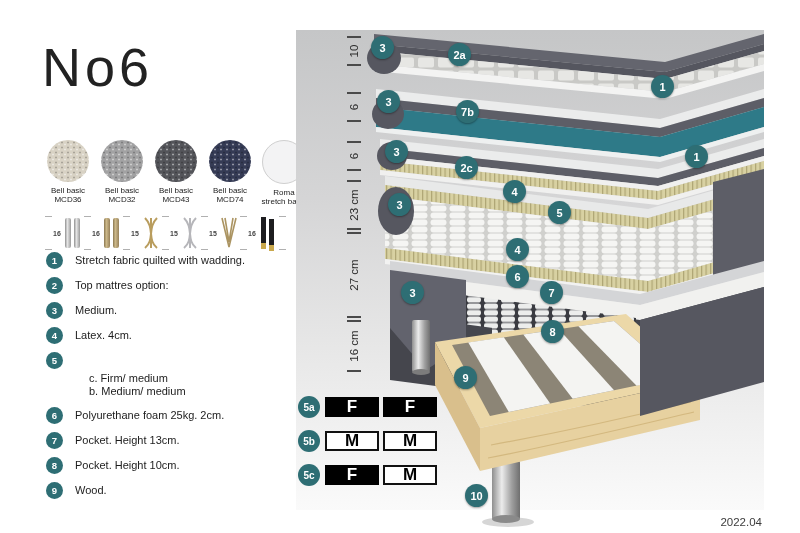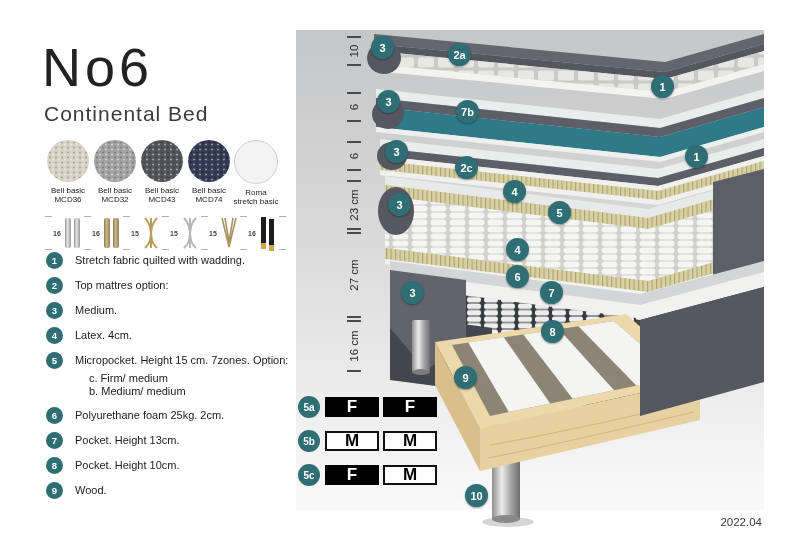--- a/index.html
+++ b/index.html
@@ -5,21 +5,21 @@
   html,body{margin:0;padding:0;background:#fff;}
   #page{position:relative;width:800px;height:533px;background:#ffffff;overflow:hidden;
         font-family:"Liberation Sans",sans-serif;color:#1c1c1c;margin-top:20px;}
 
   
   .title{position:absolute;left:42px;top:16px;font-size:54px;font-weight:300;
          letter-spacing:4px;color:#222;}
   .subtitle{position:absolute;left:44px;top:82px;font-size:21px;font-weight:300;
             letter-spacing:1px;color:#3b3b3b;}
 
-  .swatches{position:absolute;left:45px;top:120px;display:flex;gap:1px;}
+  .swatches{position:absolute;left:45px;top:120px;display:flex;gap:8px;}
   .swatch{width:46px;display:flex;flex-direction:column;align-items:center;}
   .swatch .disc{width:42px;height:42px;border-radius:50%;
      background-image:radial-gradient(rgba(0,0,0,.22) 1px,transparent 1.4px),
                       radial-gradient(rgba(255,255,255,.45) 1px,transparent 1.4px);
      background-size:6px 5px,6px 5px;background-position:0 0,3px 2px;}
   .sw-0 .disc{background-color:#d8d2c4;}
   .sw-1 .disc{background-color:#a2a2a3;}
   .sw-2 .disc{background-color:#54555a;}
   .sw-3 .disc{background-color:#353b55;}
   .sw-4 .disc{background-color:#f3f3f4;background-image:none;border:1px solid #cfcfcf;}
@@ -67,21 +67,20 @@
   .fcell.outline{background:#fff;color:#000;border:2px solid #111;width:50px;height:16px;}
 
   .version{position:absolute;right:38px;top:496px;font-size:11.5px;color:#3c3c3c;}
 </style>
 </head>
 <body>
 
 <div id="page">
 
   <div class="title">No6</div>
-  <div class="subtitle">Continental Bed</div>
 
   <div class="swatches">
     <div class="swatch sw-0">
       <div class="disc"></div>
       <div class="lbl"><span>Bell basic</span><br><span>MCD36</span></div>
     </div>
     <div class="swatch sw-1">
       <div class="disc"></div>
       <div class="lbl"><span>Bell basic</span><br><span>MCD32</span></div>
     </div>
@@ -176,21 +175,20 @@
     <div class="feat">
       <div class="badge-sm">3</div>
       <div class="txt">Medium.</div>
     </div>
     <div class="feat">
       <div class="badge-sm">4</div>
       <div class="txt">Latex. 4cm.</div>
     </div>
     <div class="feat">
       <div class="badge-sm">5</div>
-      <div class="txt">Micropocket. Height 15 cm. 7zones. Option:</div>
     </div>
     <div class="subopts">
       <div>c. Firm/ medium</div>
       <div>b. Medium/ medium</div>
     </div>
     <div class="feat">
       <div class="badge-sm">6</div>
       <div class="txt">Polyurethane foam 25kg. 2cm.</div>
     </div>
     <div class="feat">

